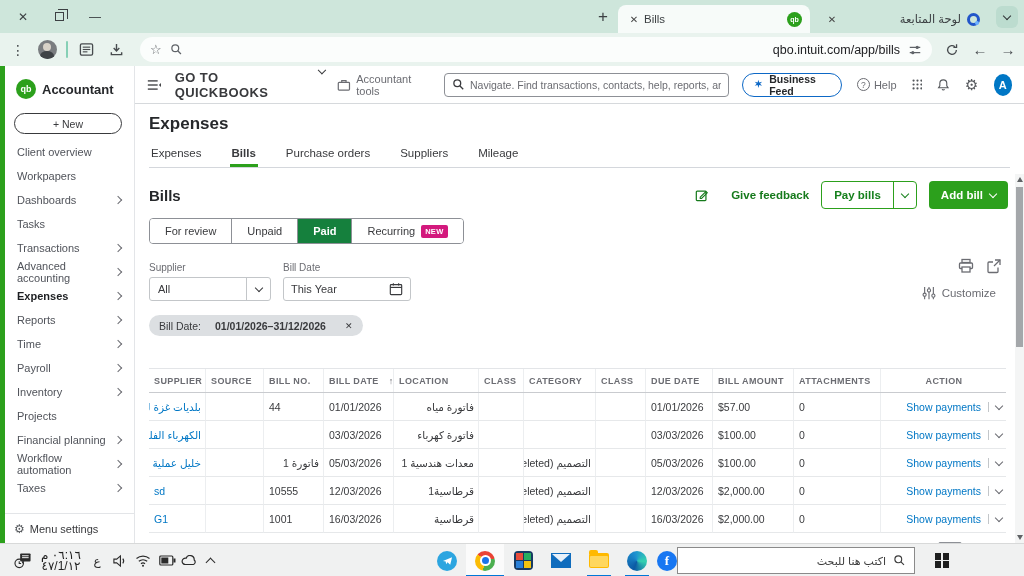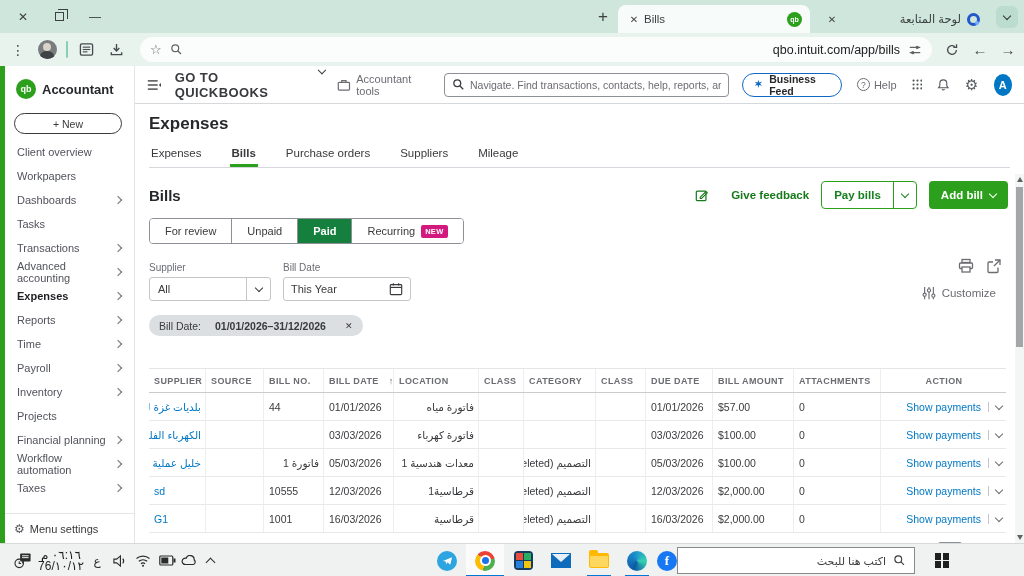--- a/index.html
+++ b/index.html
@@ -596,21 +596,21 @@
         <path d="M5.5 9.8v2.4h2" fill="none" stroke="#2b2b2b" stroke-width="1.1"></path>
         <rect x="6.5" y="1.5" width="11" height="8.5" rx="1" fill="#2b2b2b"></rect>
         <path d="M8.5 10v2.5L11 10z" fill="#2b2b2b"></path>
         <line x1="8.5" y1="4" x2="15.5" y2="4" stroke="#fff" stroke-width="1"></line>
         <line x1="8.5" y1="6" x2="15.5" y2="6" stroke="#fff" stroke-width="1"></line>
       </svg>
   </div>
 
   <div class="tb clockbox" style="left:36px;width:50px;">
     <span dir="rtl">٠٦:١٦ م</span>
-    <span dir="ltr">76/١٠/١٢</span>
+    <span dir="ltr">٤٧/1/١٢</span>
   </div>
 
   <div class="tb" style="left:88px;width:18px;font-size:12px;">ع</div>
 
   <div class="tb" style="left:108px;width:22px;">
     <svg width="15" height="14" viewBox="0 0 16 15">
         <path d="M2 5.5h3l4-3.5v11l-4-3.5H2z" fill="none" stroke="#2b2b2b" stroke-width="1.2"></path>
         <path d="M11.5 5a4 4 0 0 1 0 5" fill="none" stroke="#2b2b2b" stroke-width="1.2"></path>
       </svg>
   </div>

